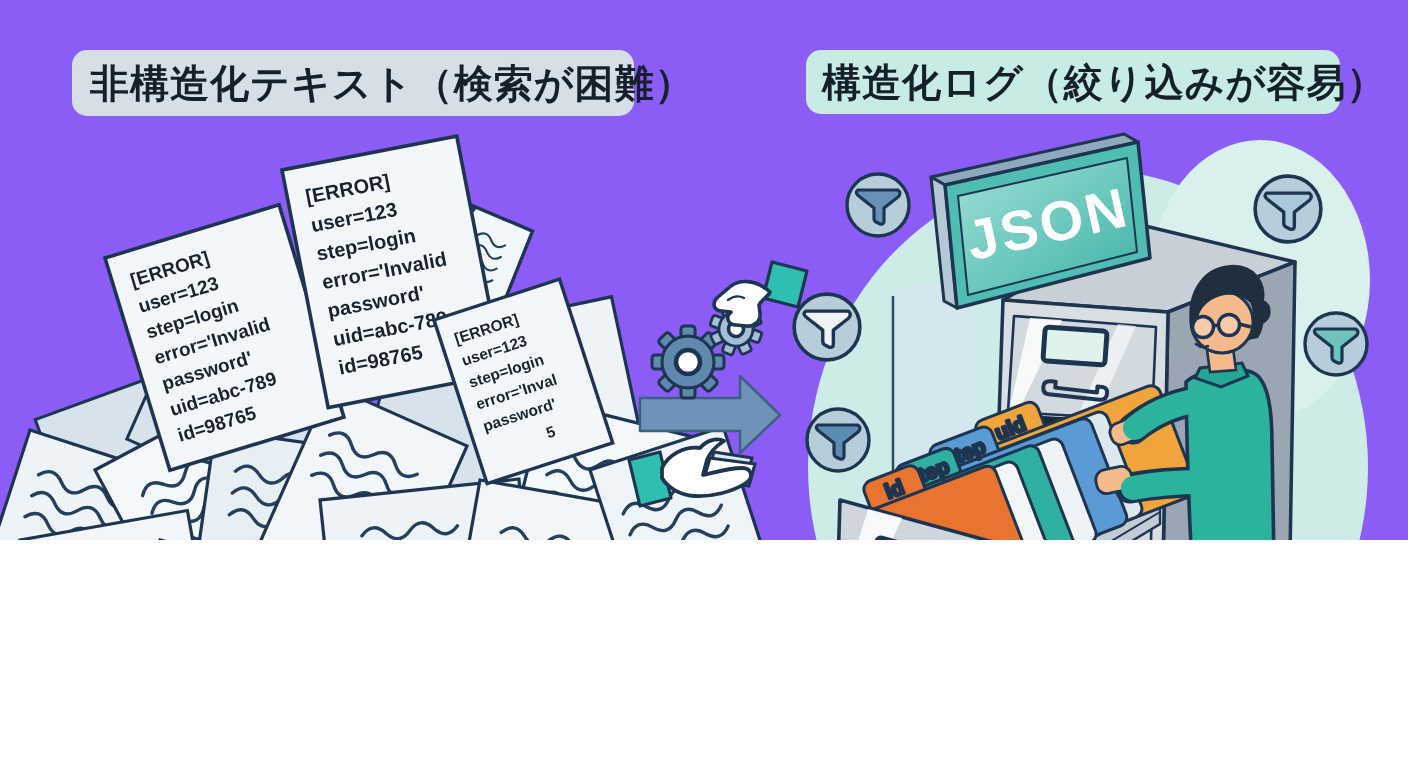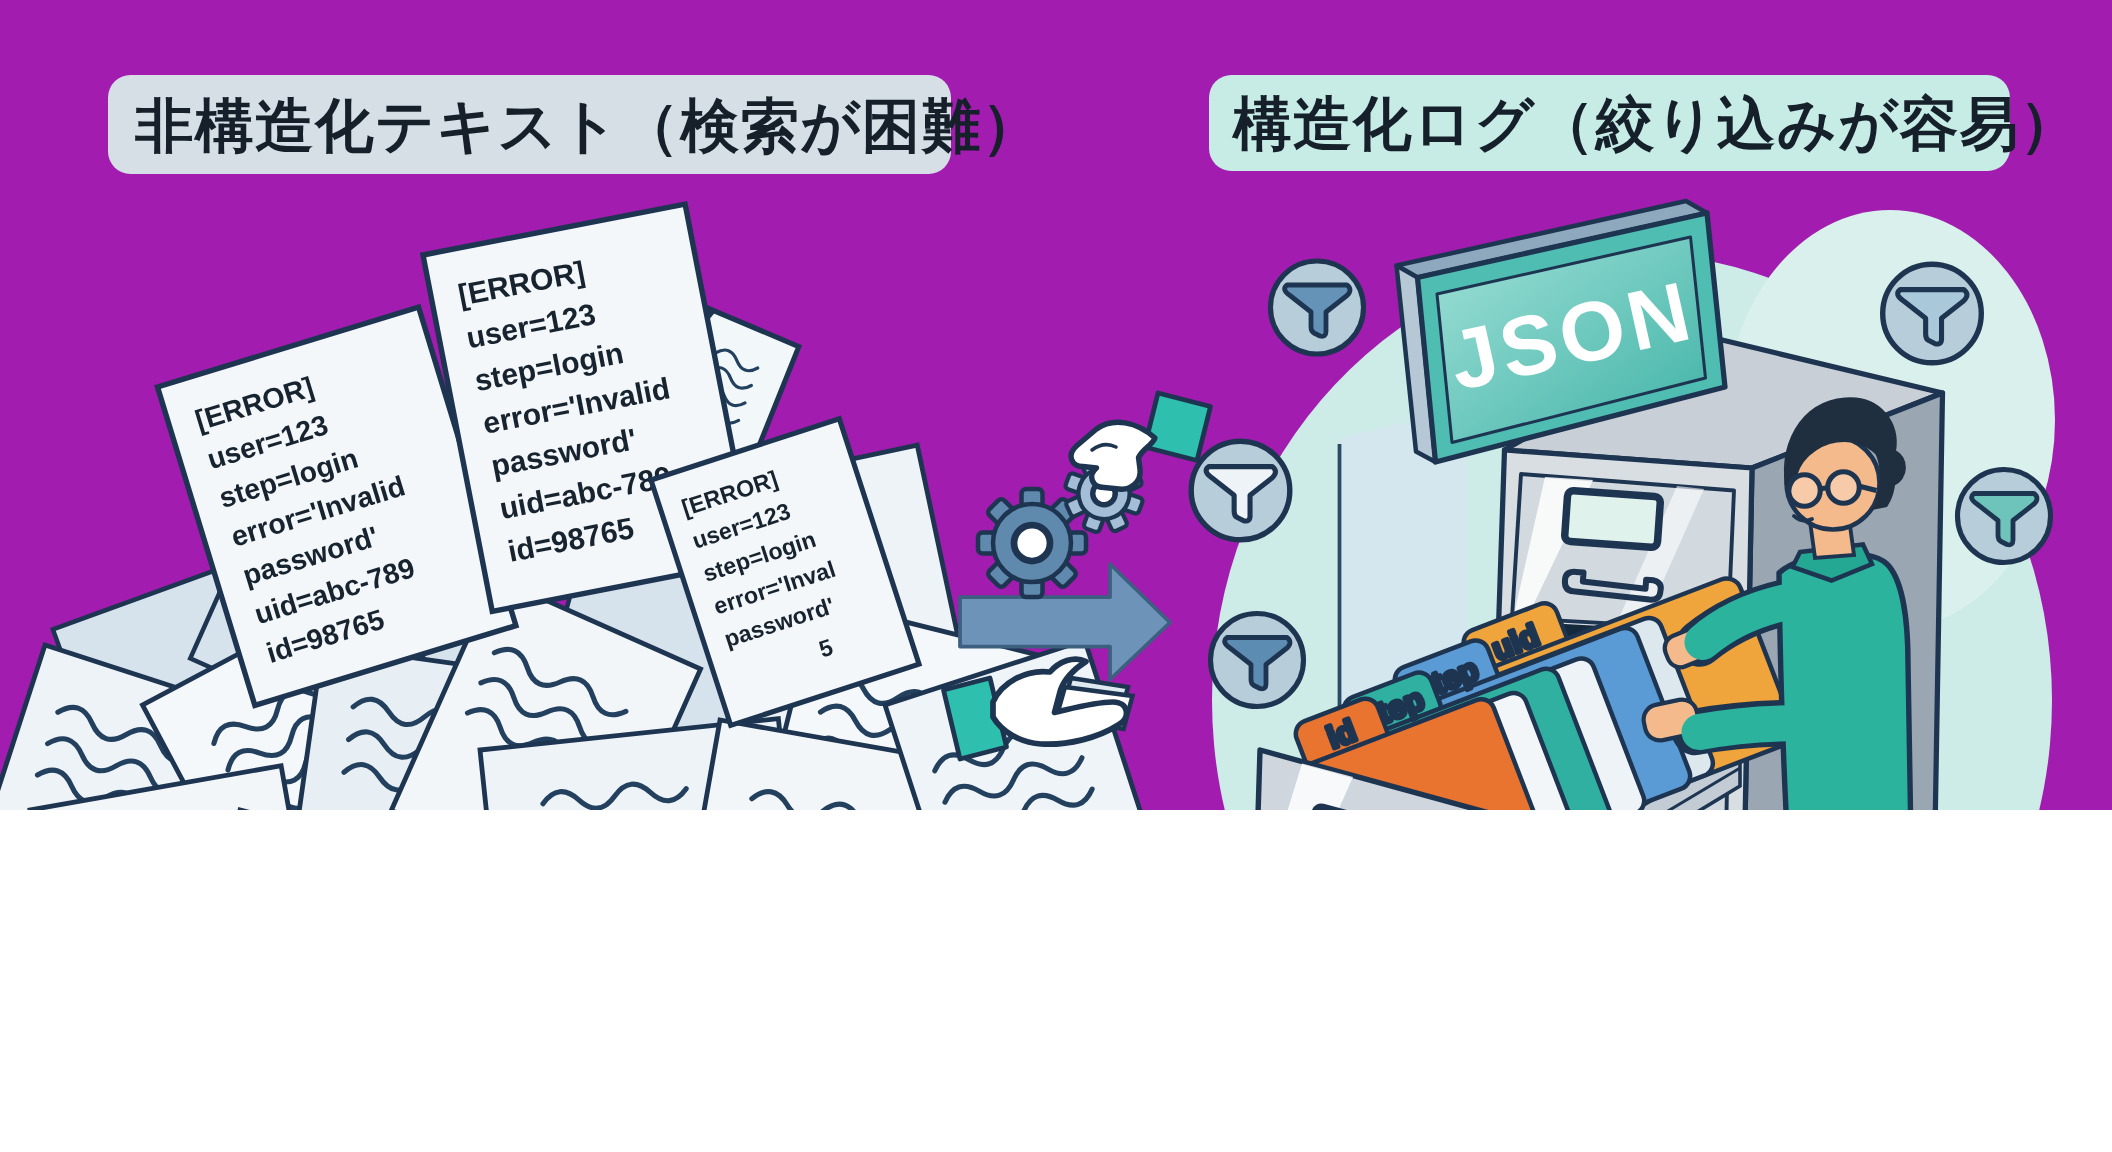--- a/index.html
+++ b/index.html
@@ -1,16 +1,16 @@
 <!DOCTYPE html>
 <html lang="ja"><head>
 <meta charset="utf-8">
 <style>
   html,body{margin:0;padding:0;background:#ffffff;}
-  .stage{position:relative;width:1408px;height:540px;background:#a21caf;overflow:hidden;
+  .stage{position:relative;width:1408px;height:540px;background:#8b5cf6;overflow:hidden;
          font-family:"Liberation Sans","DejaVu Sans",sans-serif;text-align:right;}
   svg{display:block}
   text{font-family:"Liberation Sans","DejaVu Sans",sans-serif;}
   .jpTitle{font-size:39px;font-weight:700;fill:#15202b;letter-spacing:1px;}
   .logTxt{font-weight:600;fill:#17242f;}
   .tabTxt{font-size:21px;font-weight:700;fill:#17313f;}
   .signTxt{font-size:56px;font-weight:700;fill:#ffffff;letter-spacing:3px;}
 </style>
 </head>
 <body>

